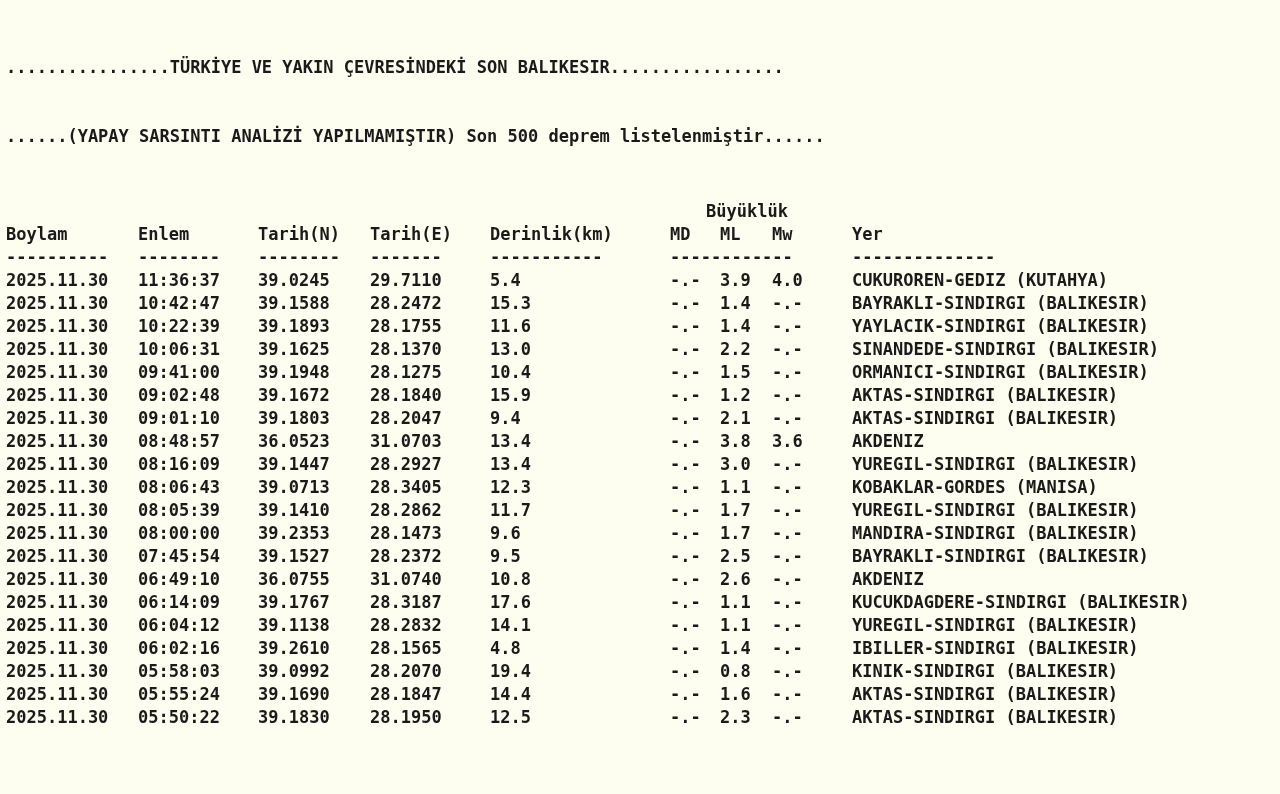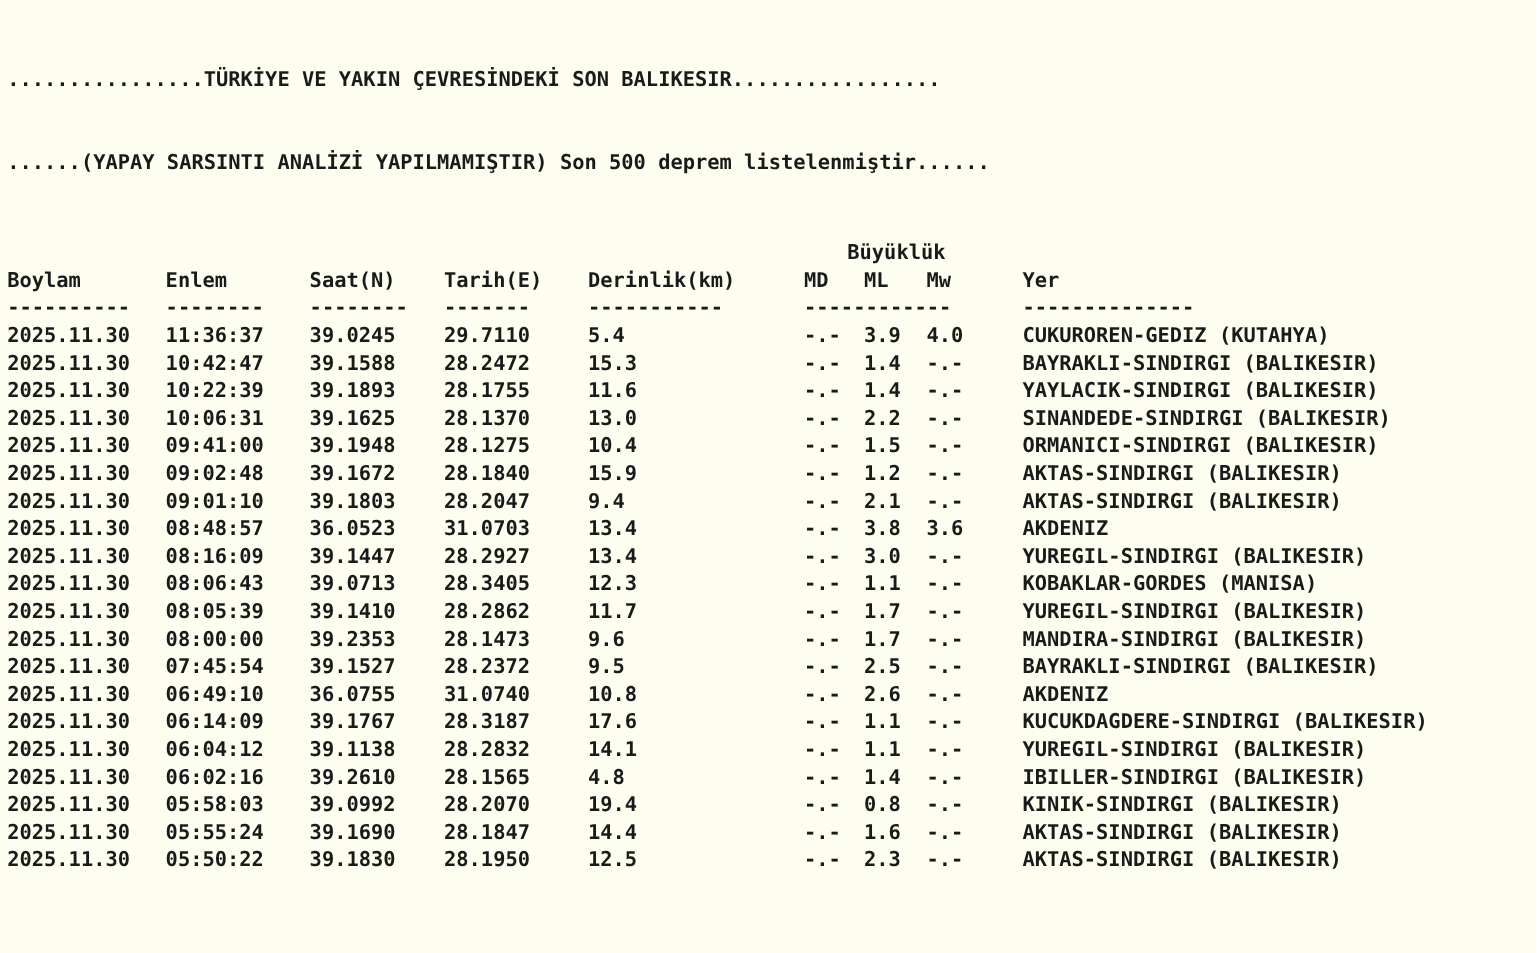--- a/index.html
+++ b/index.html
@@ -81,21 +81,21 @@
         <th class="col-saat"></th>
         <th class="col-enlem"></th>
         <th class="col-boylam"></th>
         <th class="col-derinlik"></th>
         <th class="buyukluk-label" colspan="3">Büyüklük</th>
         <th class="col-yer"></th>
       </tr>
       <tr>
         <th class="col-tarih">Boylam</th>
         <th class="col-saat">Enlem</th>
-        <th class="col-enlem">Saat(N)</th>
+        <th class="col-enlem">Tarih(N)</th>
         <th class="col-boylam">Tarih(E)</th>
         <th class="col-derinlik">Derinlik(km)</th>
         <th class="col-md">MD</th>
         <th class="col-ml">ML</th>
         <th class="col-mw">Mw</th>
         <th class="col-yer">Yer</th>
       </tr>
       <tr class="rule">
         <td class="col-tarih">----------</td>
         <td class="col-saat">--------</td>

